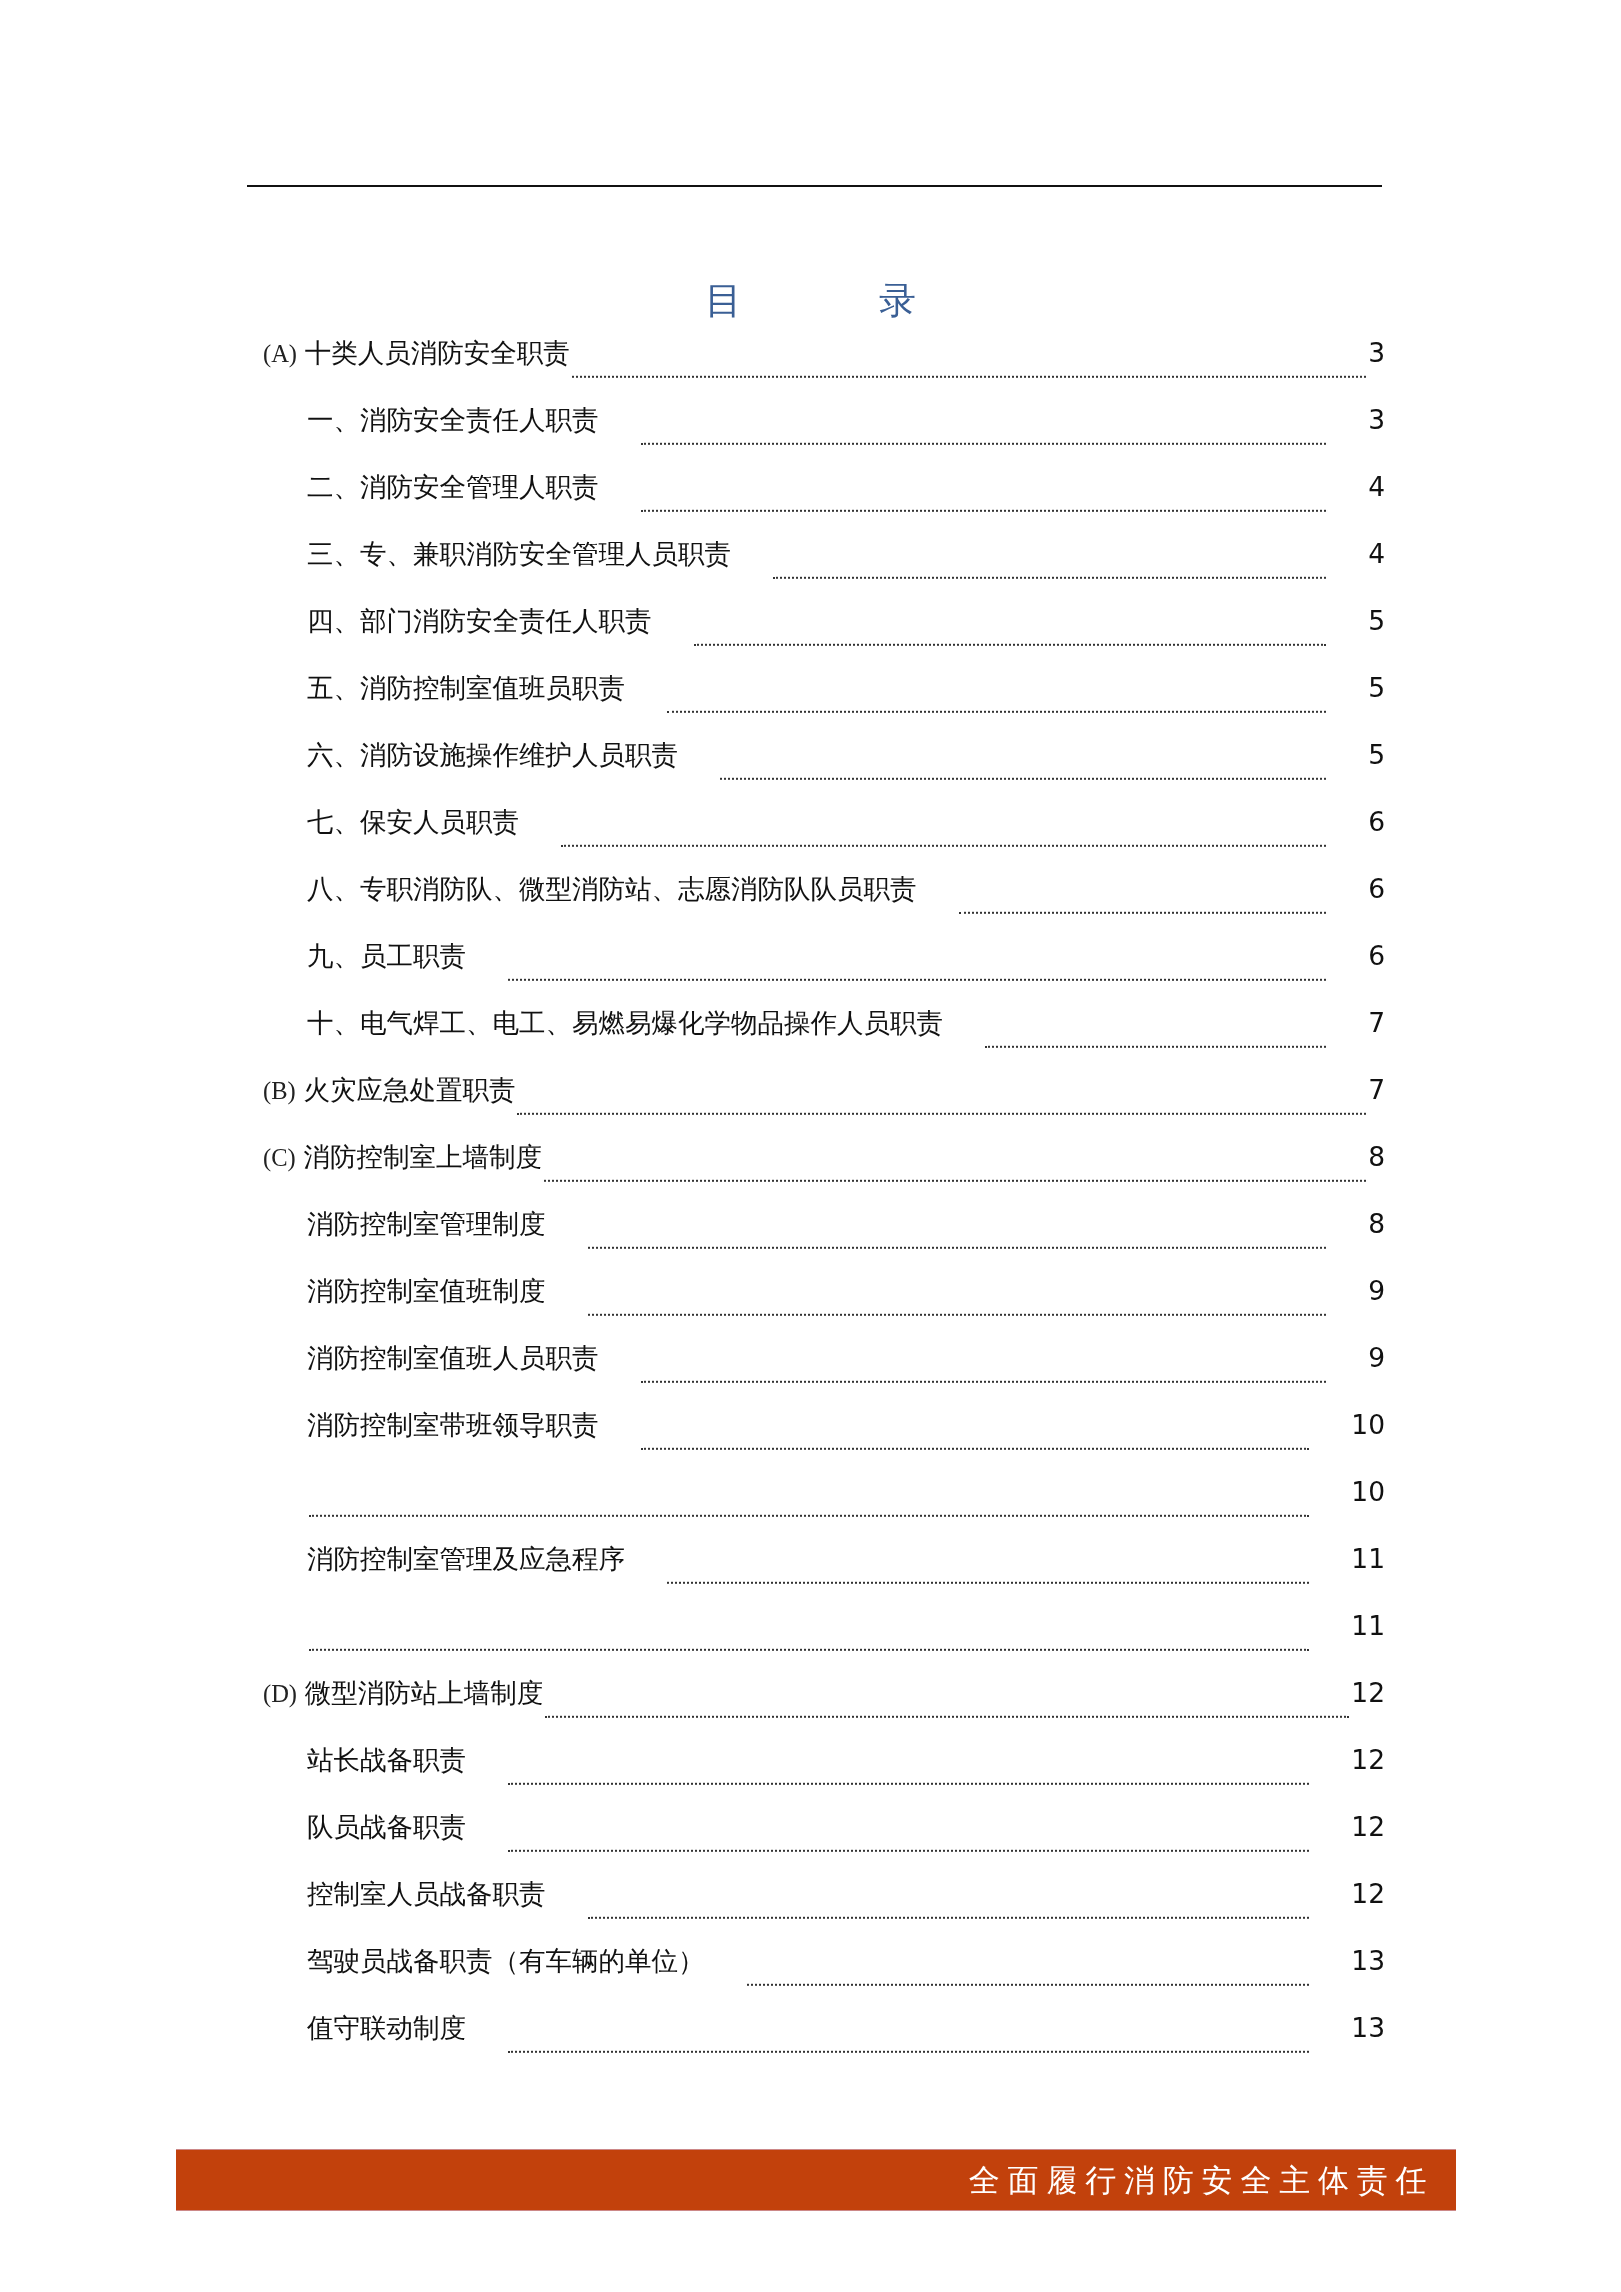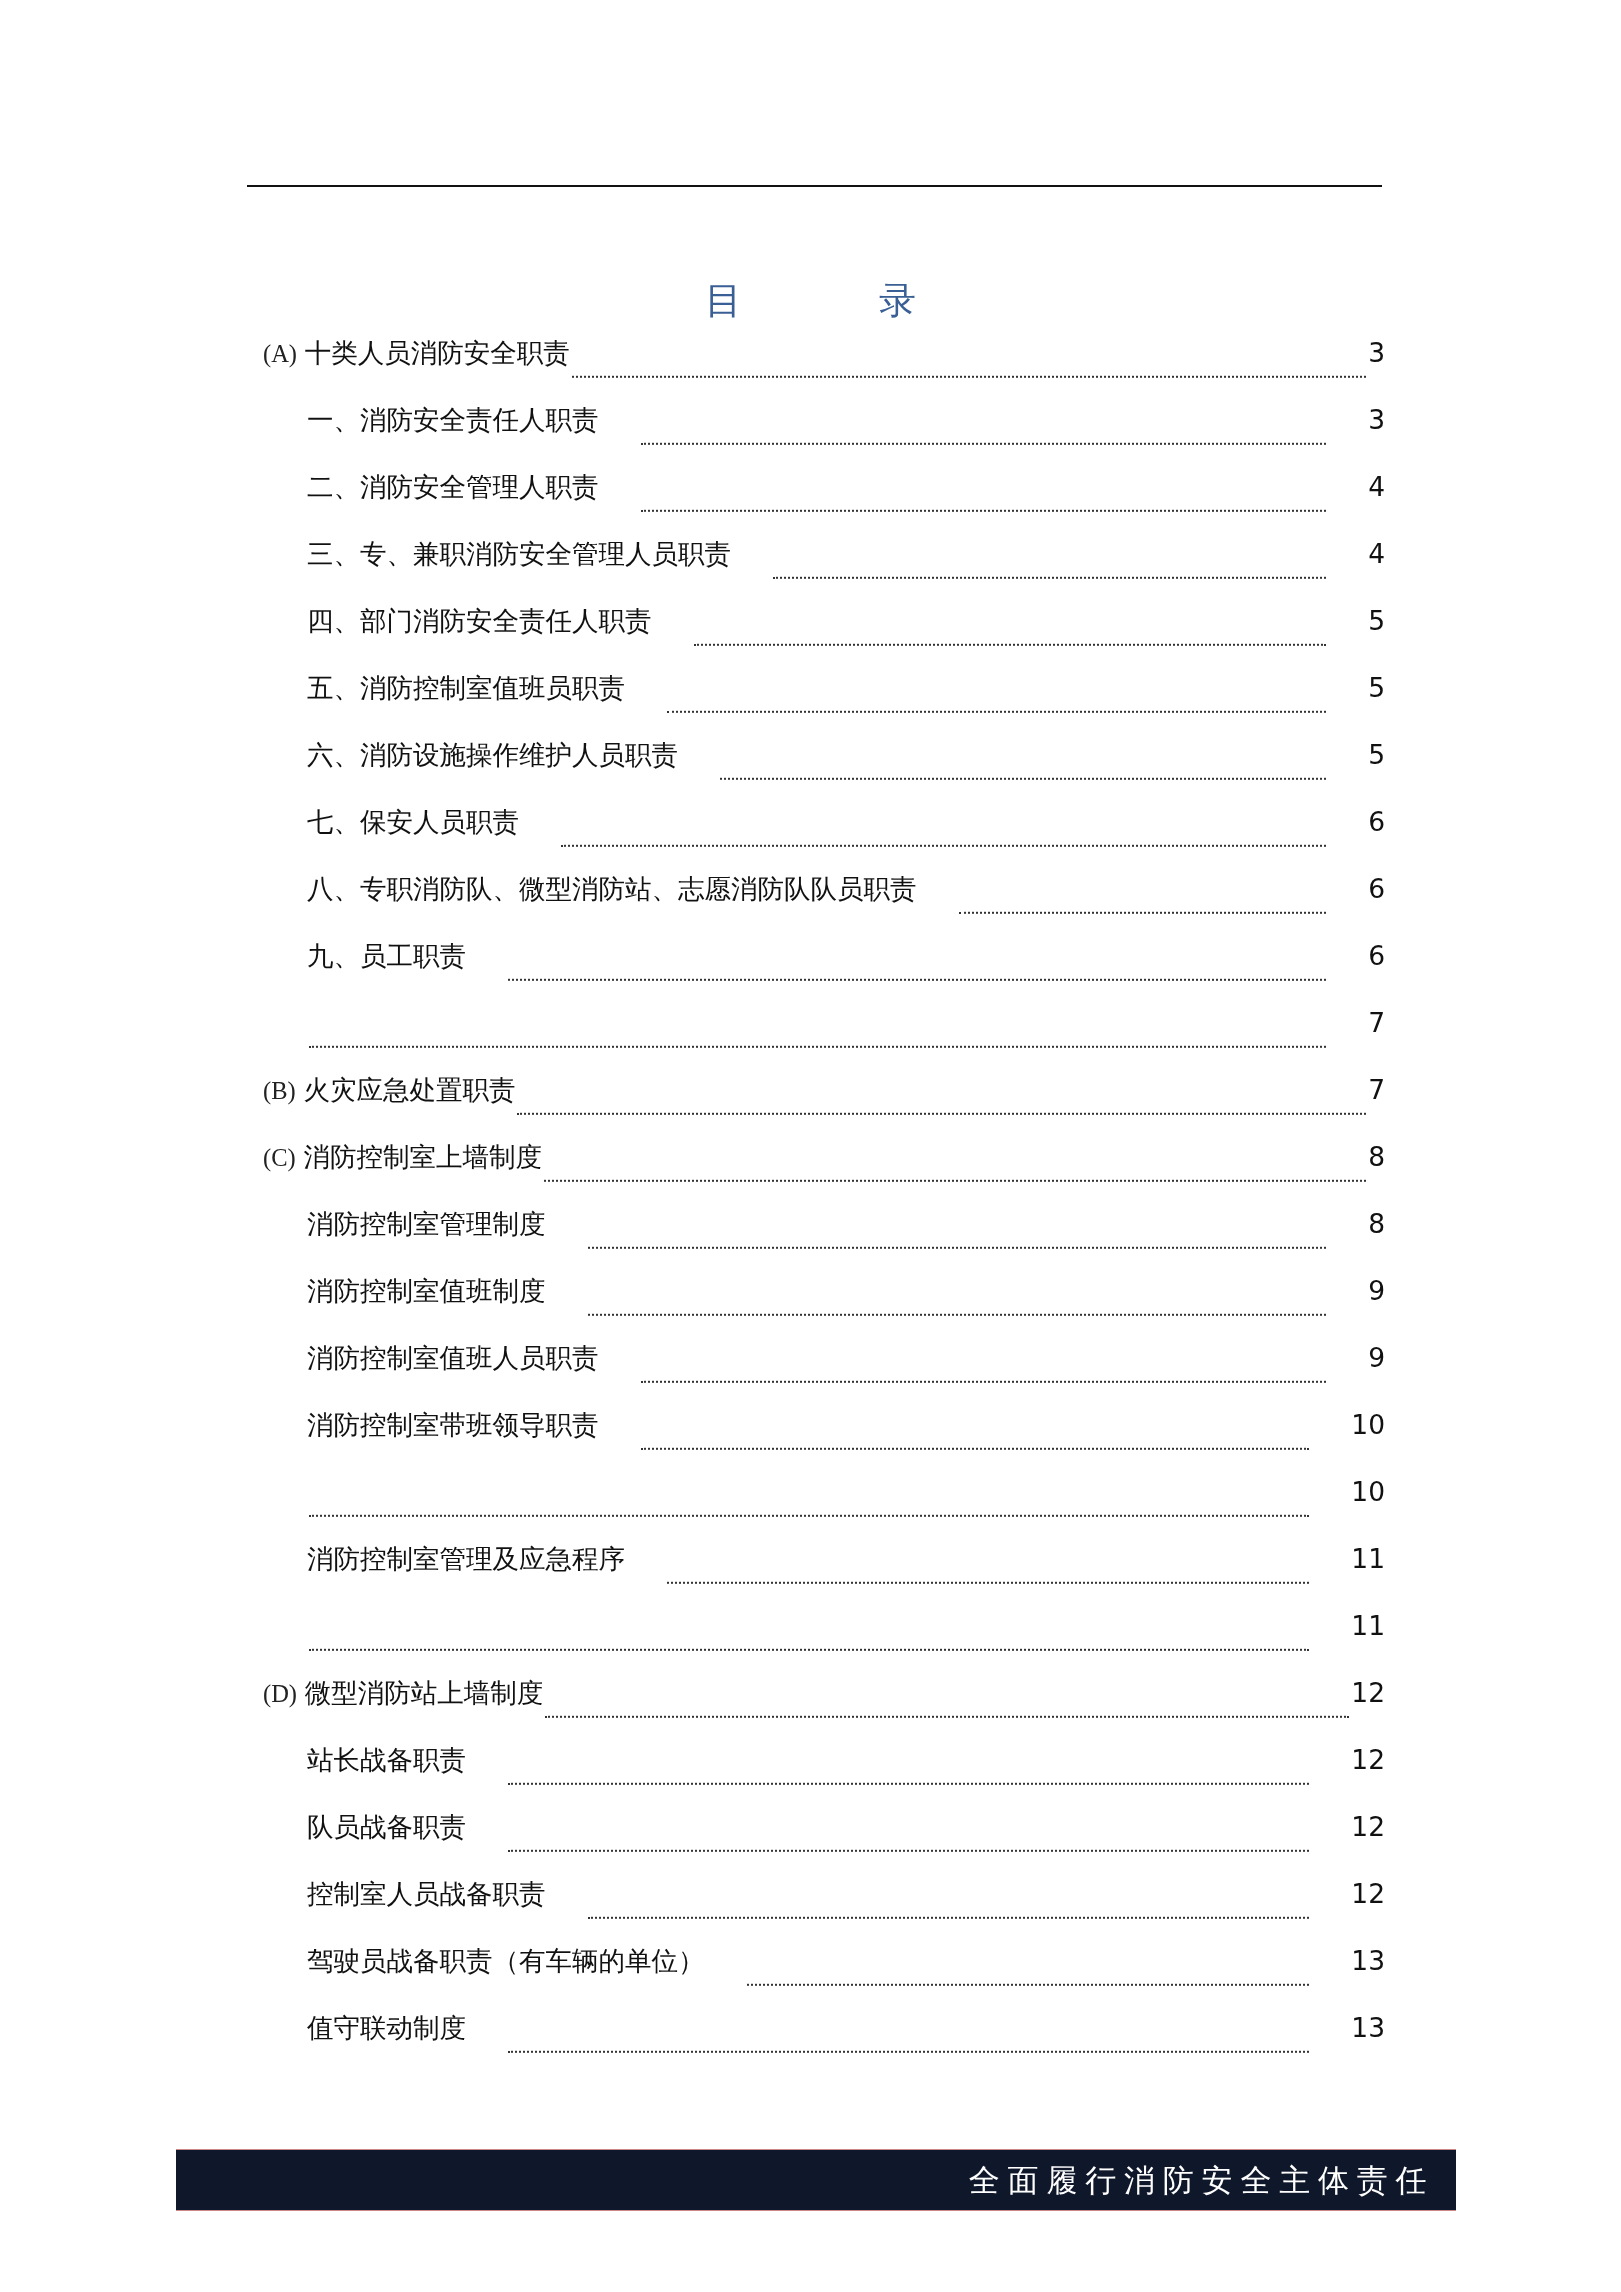--- a/index.html
+++ b/index.html
@@ -28,21 +28,21 @@
   .toc-row.level-2 { padding-left: 44px; gap: 40px; }
   .toc-row .label { flex: 0 0 auto; }
   .toc-row .prefix { font-family: "Liberation Serif", "DejaVu Serif", serif; font-size: 24.5px; margin-right: 7.8px; color: #222; }
   .toc-row .leader {
     flex: 1 1 auto; overflow: hidden; margin: 0 2px;
     border-bottom: 2.9px dotted #333; height: 0; align-self: center; transform: translateY(11.8px);
   }
   .toc-row .page { flex: 0 0 auto; font-size: 26.5px; }
   .footer-band {
     position: absolute; left: 176px; top: 2149px; width: 1280px; height: 60px;
-    background: #0f172a; border-top: 1px solid #c88; border-bottom: 1px solid #c88;
+    background: #c2410c; border-top: 1px solid #c88; border-bottom: 1px solid #c88;
   }
   .footer-text {
     position: absolute; right: 21.6px; top: 9.8px; color: #ffffff;
     font-size: 31px; letter-spacing: 7.8px;
   }
 </style>
 </head>
 <body>
 
 <div class="top-rule"></div>
@@ -97,20 +97,21 @@
       <span class="label">八、专职消防队、微型消防站、志愿消防队队员职责</span>
       <span class="leader"></span>
       <span class="page">6</span>
     </div>
     <div class="toc-row level-2">
       <span class="label">九、员工职责</span>
       <span class="leader"></span>
       <span class="page">6</span>
     </div>
     <div class="toc-row level-2">
+      <span class="label">十、电气焊工、电工、易燃易爆化学物品操作人员职责</span>
       <span class="leader"></span>
       <span class="page">7</span>
     </div>
     <div class="toc-row level-1">
       <span class="prefix">(B)</span>
       <span class="label">火灾应急处置职责</span>
       <span class="leader"></span>
       <span class="page">7</span>
     </div>
     <div class="toc-row level-1">

